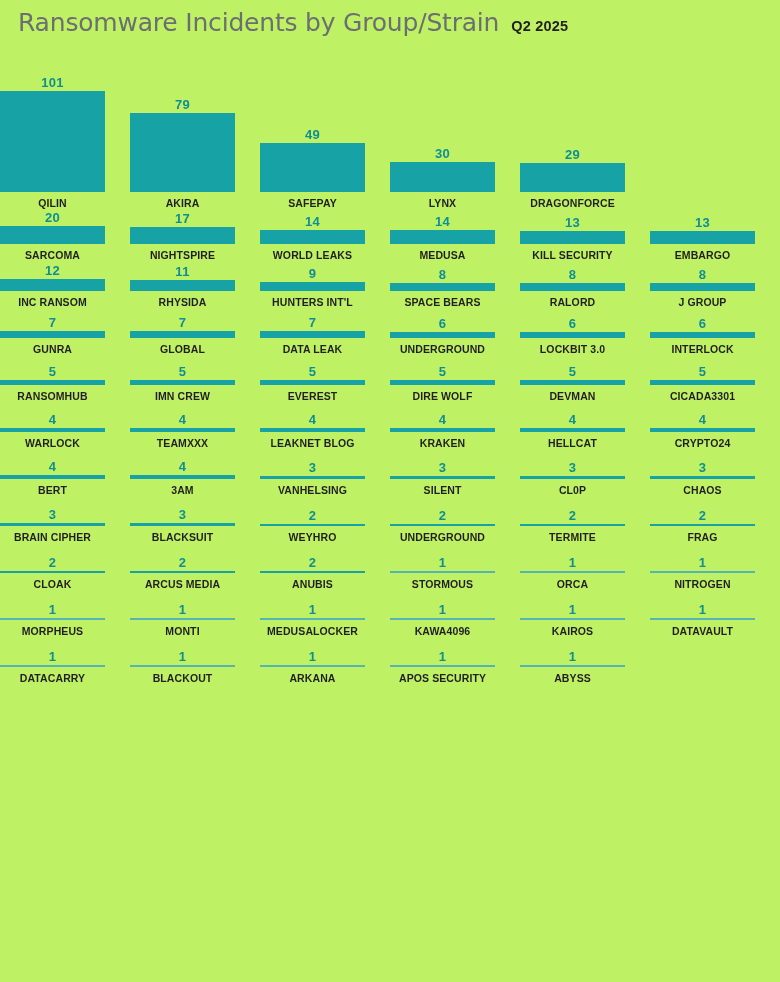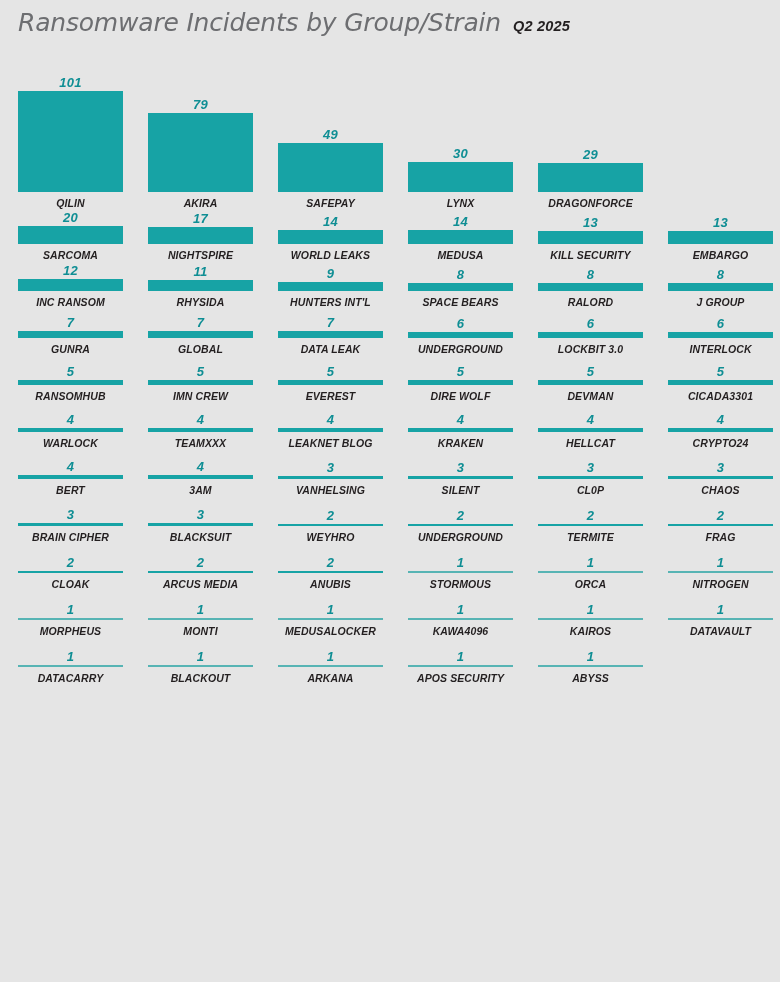--- a/index.html
+++ b/index.html
@@ -12,22 +12,21 @@
     height: 982px;
     overflow: hidden;
     font-family: "Liberation Sans", sans-serif;
     -webkit-font-smoothing: antialiased;
   }
 
   #chart-root {
     position: relative;
     width: 780px;
     height: 982px;
-    background: #e5e5e5;
-    font-style: italic;
+    background: #bef264;
   }
 
   
   .header {
     position: absolute;
     left: 18px;
     top: 8px;
     display: flex;
     align-items: baseline;
     gap: 12px;
@@ -53,21 +52,20 @@
   
   .rows {
     position: absolute;
     left: 0;
     top: 62px;
     width: 780px;
   }
   .bar-row {
     display: flex;
     width: 780px;
-    padding-left: 18px;
     box-sizing: border-box;
   }
   .bar-cell {
     width: 130px;
     flex: 0 0 130px;
     display: flex;
     flex-direction: column;
     justify-content: flex-end;
     align-items: flex-start;
     box-sizing: border-box;

